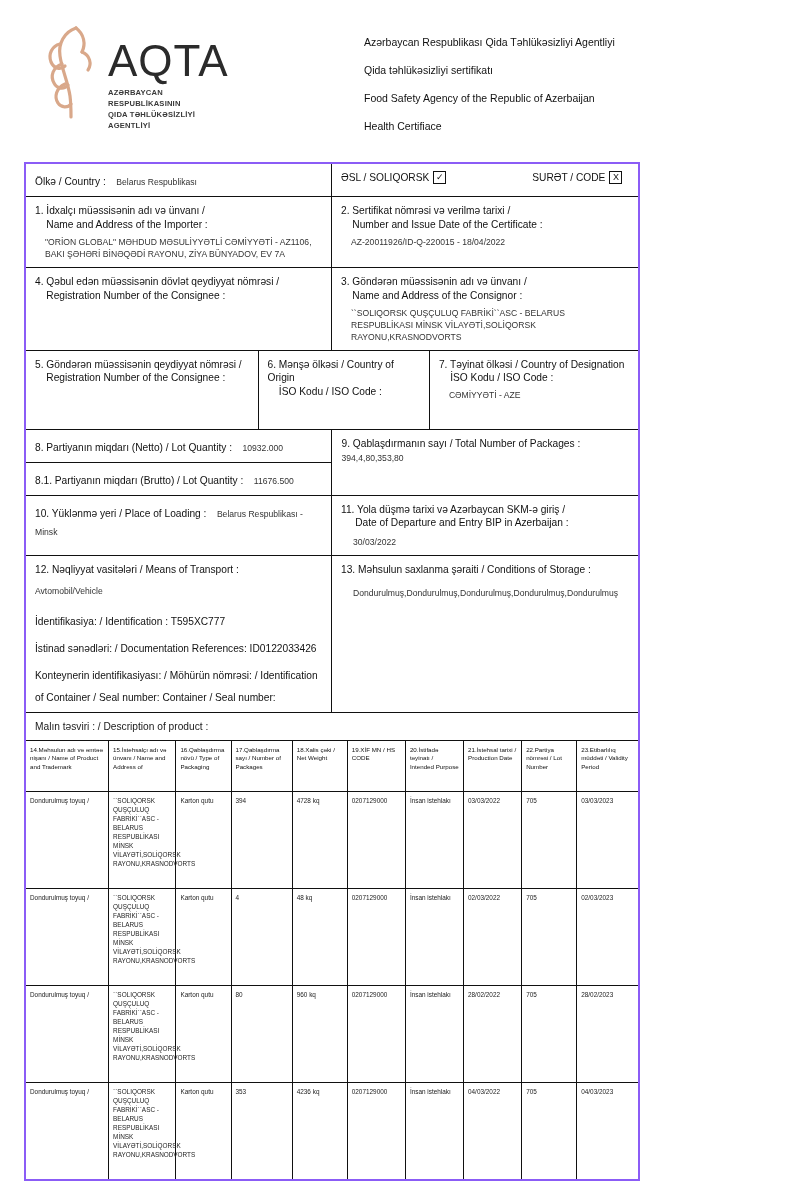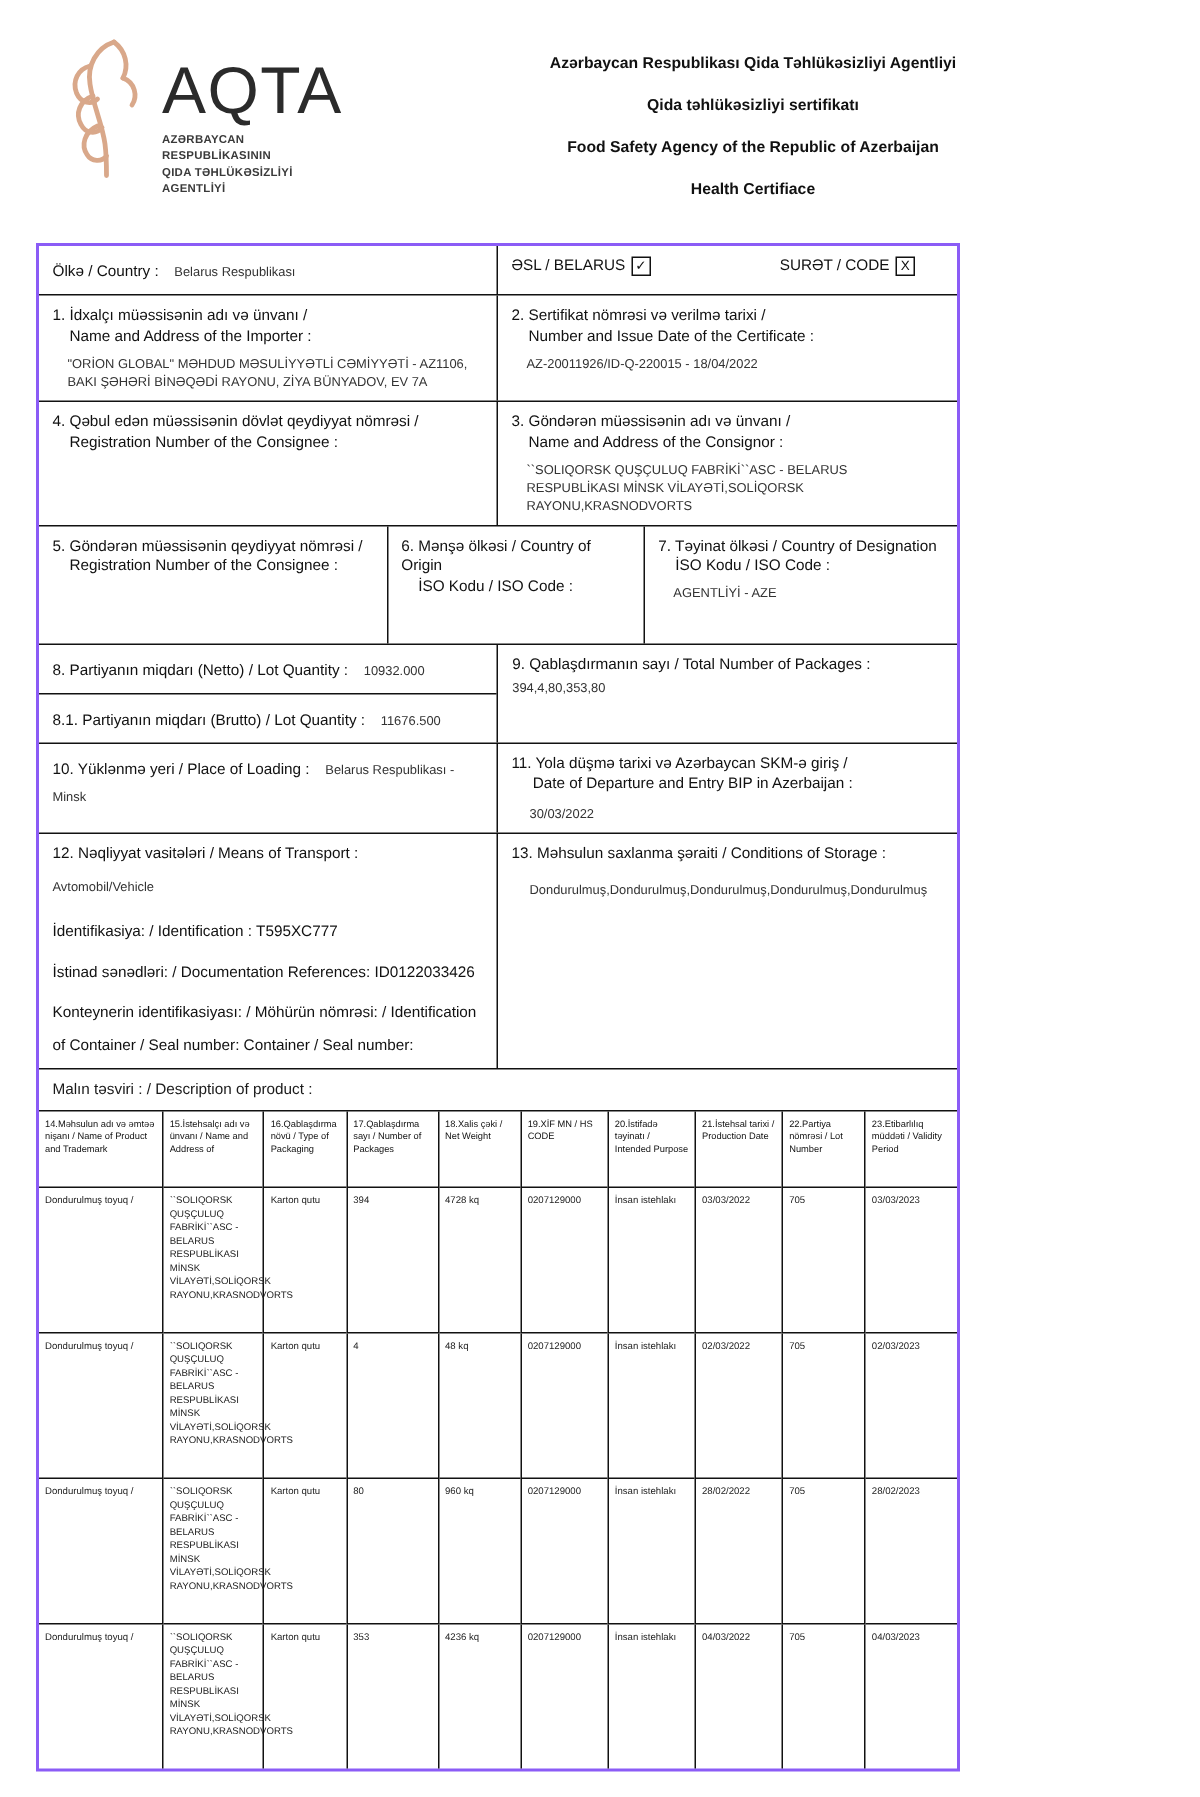--- a/index.html
+++ b/index.html
@@ -56,23 +56,21 @@
   .logo-sub {
     font-size: 7.6px;
     line-height: 1.45;
     color: #3a3a3a;
     font-weight: bold;
     margin-top: 5px;
     letter-spacing: 0.2px;
   }
   .header-titles {
     flex: 1;
-    text-align: center;
     padding-top: 14px;
-    font-weight: bold;
   }
   .header-titles div {
     font-size: 10.5px;
     color: #111;
     margin-bottom: 16px;
   }
 
   
   .frame {
     border: 2px solid #8b5cf6;
@@ -193,21 +191,21 @@
 
   <div class="frame">
 
     <div class="row bb">
       <div class="cell br half">
         <span class="lbl">Ölkə / Country :</span>
         <span class="inline-val" style="margin-left:6px">Belarus Respublikası</span>
       </div>
       <div class="cell half">
         <div class="orig-row">
-          <span class="lbl">ƏSL / BELARUS</span>
+          <span class="lbl">ƏSL / SOLIQORSK</span>
           <span class="chk">✓</span>
           <span class="sp"></span>
           <span class="lbl">SURƏT / CODE</span>
           <span class="chk">X</span>
         </div>
       </div>
     </div>
 
     <div class="row bb">
       <div class="cell br half" style="min-height:70px">
@@ -234,21 +232,21 @@
     <div class="row bb">
       <div class="cell br" style="width:38%;min-height:78px">
         <div class="lbl">5. Göndərən müəssisənin qeydiyyat nömrəsi /<br>&nbsp;&nbsp;&nbsp;&nbsp;Registration Number of the Consignee :</div>
         <div class="val"></div>
       </div>
       <div class="cell br" style="width:28%">
         <div class="lbl">6. Mənşə ölkəsi / Country of Origin<br>&nbsp;&nbsp;&nbsp;&nbsp;İSO Kodu / ISO Code :</div>
       </div>
       <div class="cell" style="width:34%">
         <div class="lbl">7. Təyinat ölkəsi / Country of Designation<br>&nbsp;&nbsp;&nbsp;&nbsp;İSO Kodu / ISO Code :</div>
-        <div class="val" style="padding-left:10px">AGENTLİYİ - AZE</div>
+        <div class="val" style="padding-left:10px">CƏMİYYƏTİ - AZE</div>
       </div>
     </div>
 
     <div class="row bb">
       <div class="half br">
         <div class="cell bb">
           <span class="lbl">8. Partiyanın miqdarı (Netto) / Lot Quantity :</span>
           <span class="inline-val" style="margin-left:6px">10932.000</span>
         </div>
         <div class="cell">

